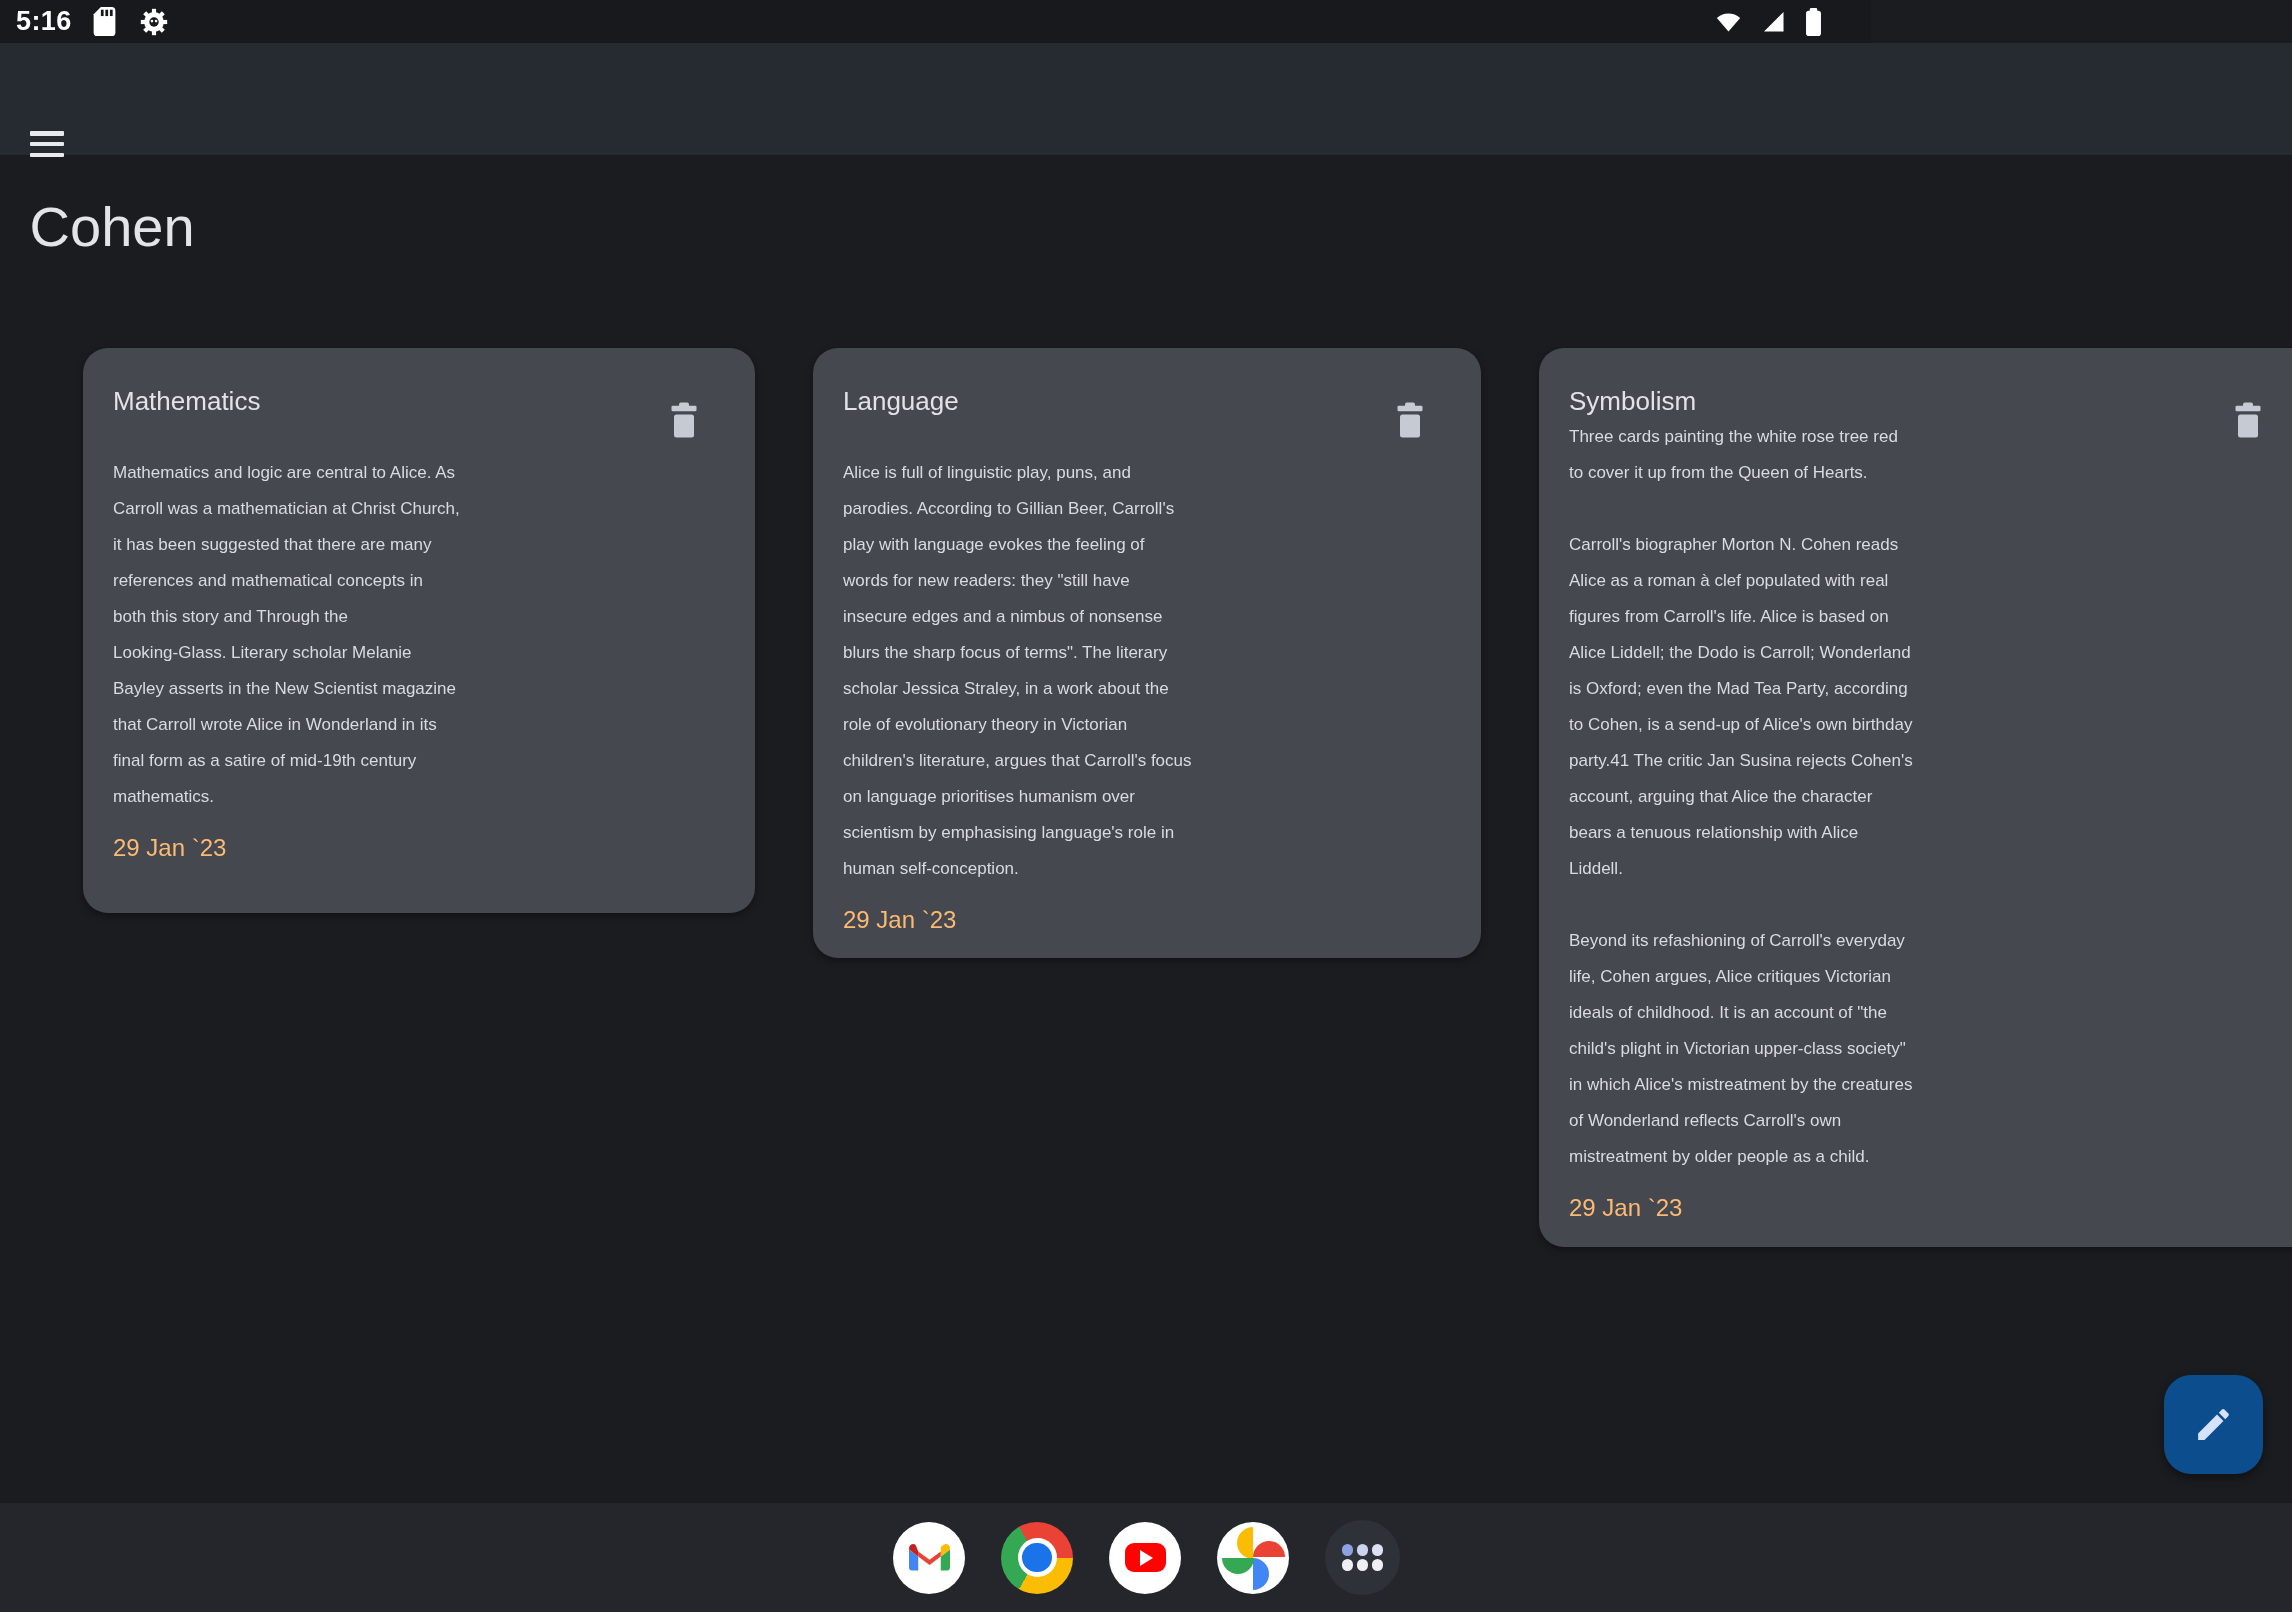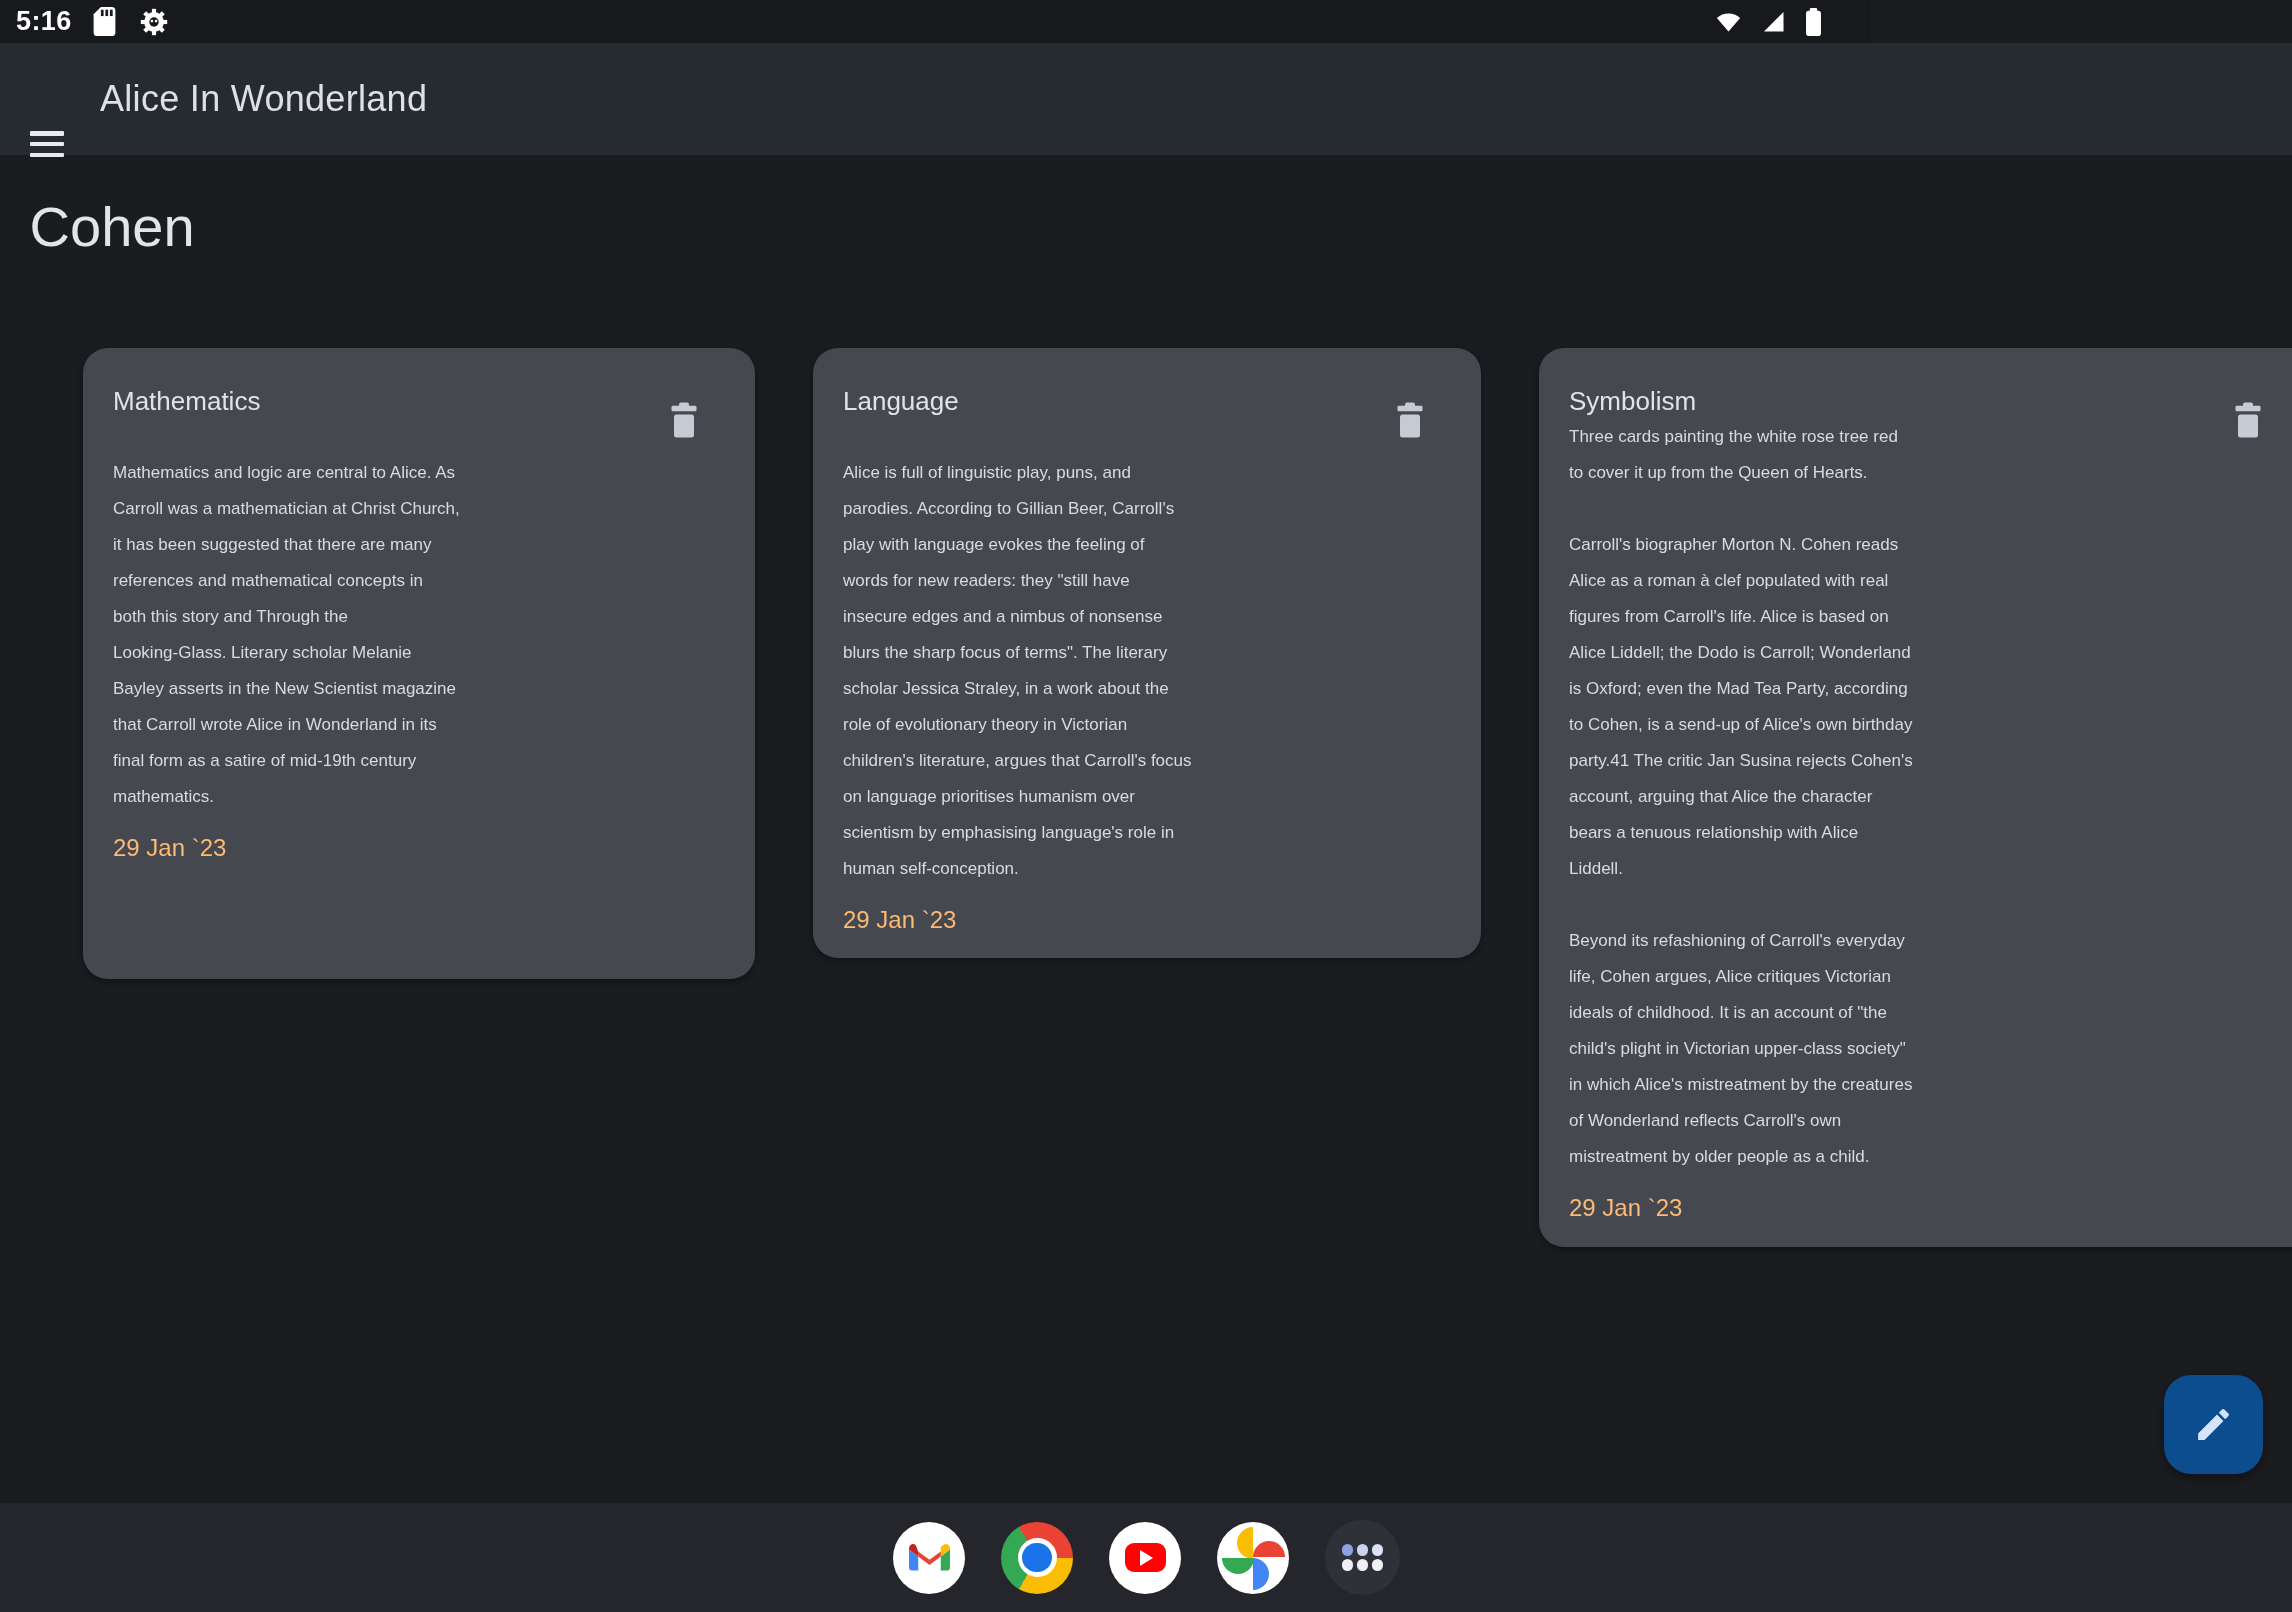--- a/index.html
+++ b/index.html
@@ -36,21 +36,21 @@
     position:absolute; left:29.6px; top:195px; font-size:56px; font-weight:400;
     color:#e2e4e8; line-height:64px;
   }
 
   
   .note-card{
     position:absolute; background:#45484f; border-radius:25px;
     padding:35px 30px 25px 30px; box-shadow:0 2.7px 7.2px rgba(0,0,0,.35);
     cursor:pointer;
   }
-  .note-card.c1{ left:83px;  top:348px; width:672px; height:631px; }
+  .note-card.c1{ left:83px;  top:348px; width:672px; height:565px; }
   .note-card.c2{ left:813px; top:348px; width:668px; height:610px; }
   .note-card.c3{ left:1539px;top:348px; width:780px; height:899px; }
   .note-title{ font-size:26px; line-height:36px; color:#e1e3e7; }
   .note-body{ font-size:17px; line-height:36px; color:#d8dbdf; white-space:pre-line; }
   .note-date{ margin-top:18px; font-size:24px; line-height:30px; color:#fdba74; }
   .delete-btn{
     position:absolute; top:54px; right:56px; width:30px; height:36px;
     background:none; border:none; cursor:pointer; padding:0;
   }
 
@@ -148,21 +148,20 @@
     </span>
   </div>
 </div>
 
 <div class="app-bar">
   <button class="hamburger">
     <span></span>
       <span></span>
       <span></span>
   </button>
-  <div class="app-title">Alice In Wonderland</div>
 </div>
 
 <h1 class="page-heading">Cohen</h1>
 
 <div class="note-card c1">
   <div class="note-title">Mathematics</div>
   <button class="delete-btn">
     <svg width="30" height="36" viewBox="0 0 24 28">
       <rect x="8" y="0" width="8" height="4" rx="1.5" fill="#c6cad2"></rect>
       <rect x="2" y="2.5" width="20" height="4.5" rx="1" fill="#c6cad2"></rect>

